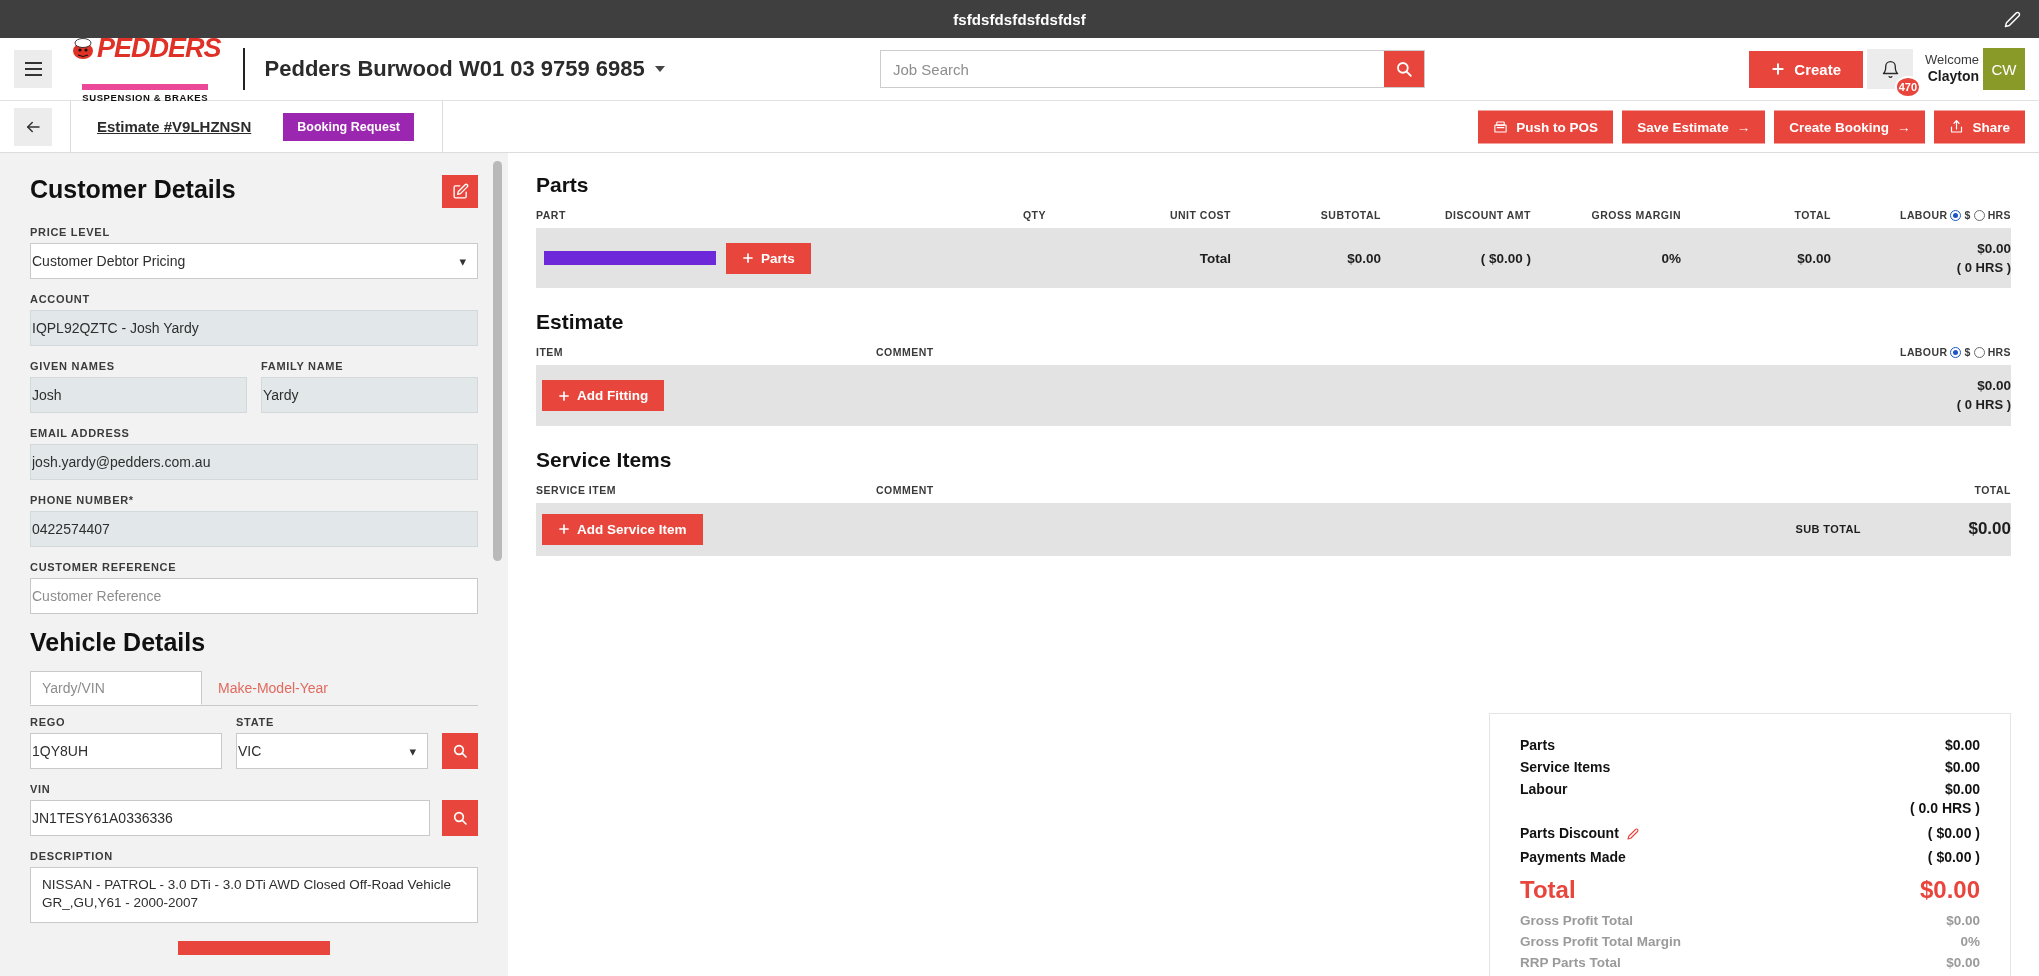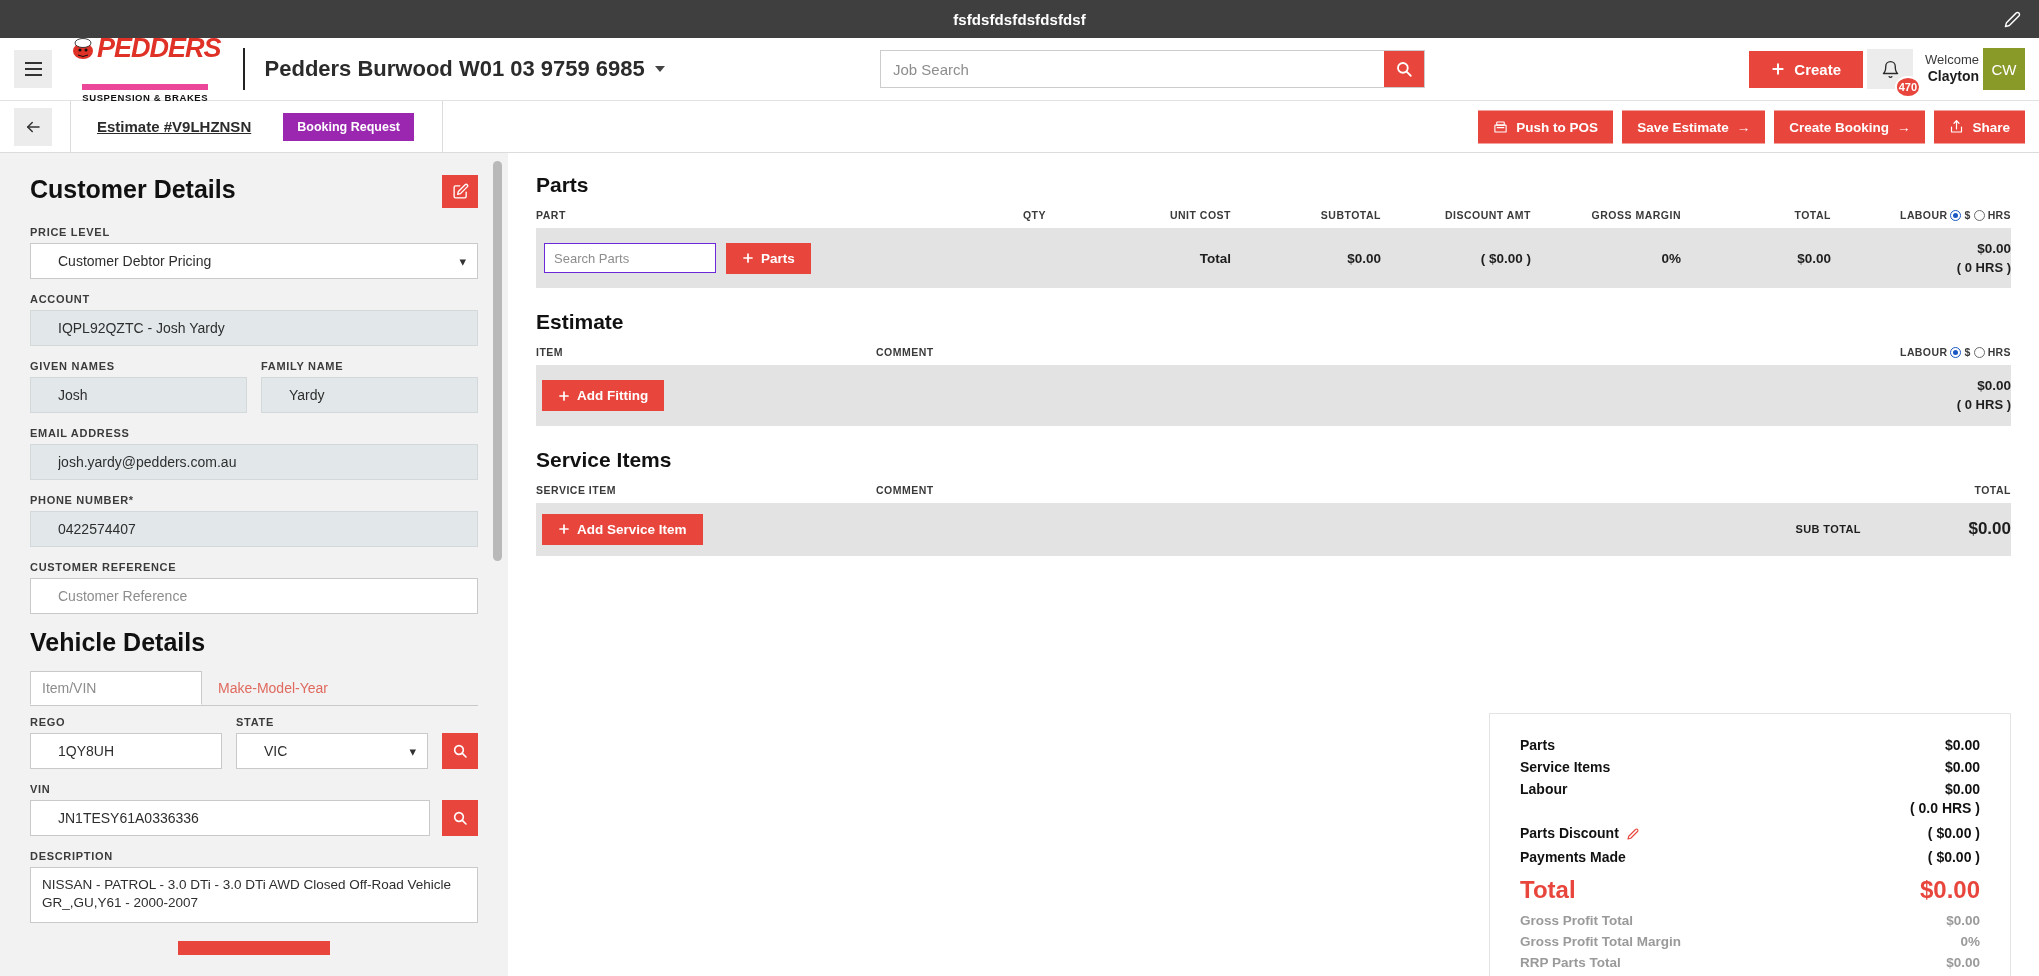--- a/index.html
+++ b/index.html
@@ -169,21 +169,21 @@
     width: 36px; height: 33px; background: #e8453c;
     display: flex; align-items: center; justify-content: center; cursor: pointer;
   }
   .fld-label {
     font-size: 11px; font-weight: bold; color: #3b3b3b;
     letter-spacing: .7px; margin-bottom: 5px; text-transform: uppercase;
   }
   .fld { margin-bottom: 14px; }
   .inp {
     width: 100%; height: 36px; border: 1px solid #c9c9c9; background: #fff;
-    padding: 0 27px; font-size: 14px; color: #2e2e2e; outline: none;
+    padding: 0 1px; font-size: 14px; color: #2e2e2e; outline: none;
     font-family: "Liberation Sans", sans-serif;
   }
   .inp::placeholder { color: #8d8d8d; }
   .inp.readonly { background: #e2e8ea; border-color: #d3d8da; font-weight: normal; }
   select.inp {
     -webkit-appearance: none; appearance: none;
     background-image: none; cursor: pointer;
   }
   .sel-wrap { position: relative; }
   .sel-caret {
@@ -247,21 +247,21 @@
   }
   .radio.on { border-color: #1a57c4; }
   .radio.on::after {
     content: ''; position: absolute; left: 2px; top: 2px;
     width: 5px; height: 5px; border-radius: 50%; background: #1a57c4;
   }
   .rlabel { font-size: 10.5px; font-weight: bold; color: #3a3a3a; letter-spacing:.4px; }
 
   .partcell { display: flex; align-items: center; gap: 10px; padding-left: 2px; }
   .search-parts {
-    width: 172px; height: 30px; border: 1px solid #6d28d9; background: #fff;
+    width: 172px; height: 14px; border: 7px solid #6d28d9; background: #fff;
     padding: 0 9px; font-size: 13px; color: #15803d; outline: none;
     font-family: "Liberation Sans", sans-serif; font-weight: normal;
   }
   .search-parts::placeholder { color: #8d8d8d; }
   .btn-red-sm {
     background: #e8453c; color: #fff; font-size: 13.5px; font-weight: bold;
     padding: 8px 16px; display: inline-flex; align-items: center; gap: 7px;
     cursor: pointer; border: none; font-family: "Liberation Sans", sans-serif;
   }
   .stack { line-height: 1.45; }
@@ -461,21 +461,21 @@
 
     <div class="fld">
       <div class="fld-label">CUSTOMER REFERENCE</div>
       <input class="inp" placeholder="Customer Reference" style="">
     </div>
 
     <div class="sb-title2">Vehicle Details</div>
 
     <div class="tabrow">
       <div class="tab-active">
-        <span>Item/VIN</span>
+        <span>Yardy/VIN</span>
       </div>
       <div class="tab-inactive">
         <span>Make-Model-Year</span>
       </div>
     </div>
 
     <div class="row-inline" style="margin-top:10px;gap:14px;">
       <div style="flex:1;">
         <div class="fld-label">REGO</div>
         <input class="inp" value="1QY8UH" style="">

